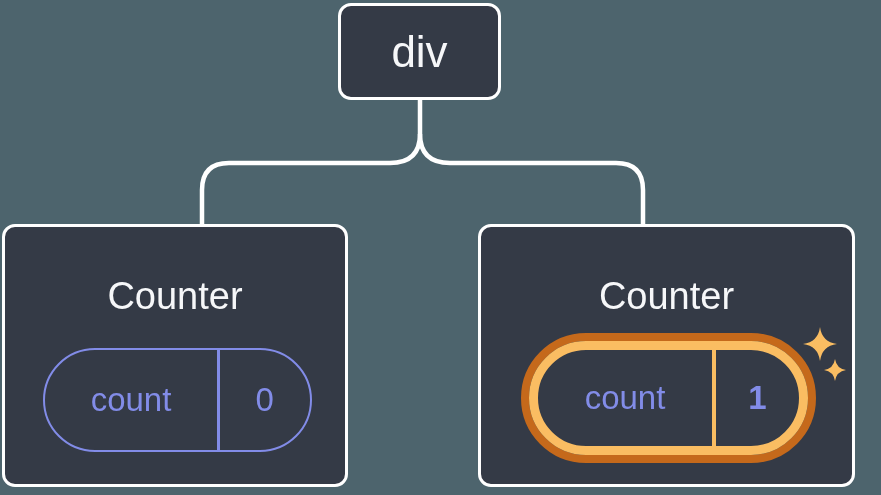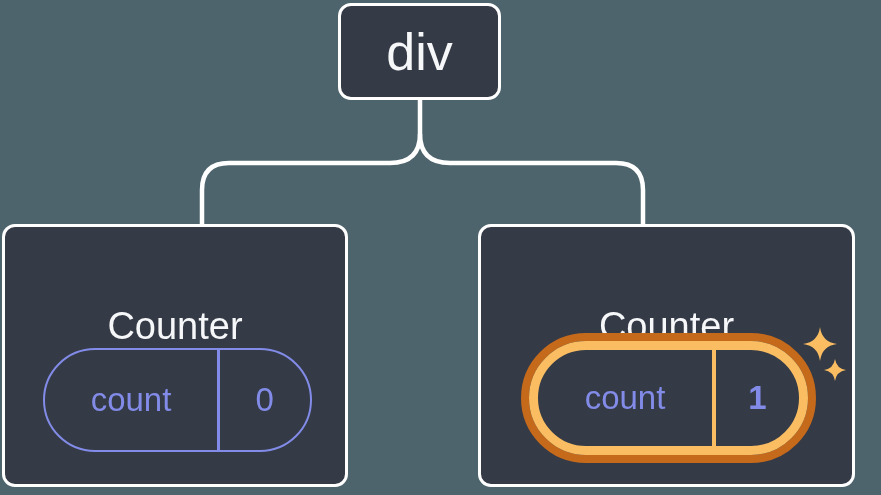--- a/index.html
+++ b/index.html
@@ -10,26 +10,26 @@
   html,body{margin:0;padding:0;}
   body{font-family:"Liberation Sans","DejaVu Sans",sans-serif;}
   .stage{position:relative;width:881px;height:495px;background:var(--background);overflow:hidden;}
 
   .connector-svg{position:absolute;left:0;top:0;z-index:1;}
   .connector-path{fill:none;stroke:var(--node-border);stroke-width:4.5;}
 
   .node{position:absolute;background:var(--node-fill);border:3px solid var(--node-border);
         border-radius:13px;box-sizing:border-box;z-index:2;}
   .root-node{left:338px;top:3px;width:163px;height:97px;display:flex;align-items:center;justify-content:center;}
-  .root-label{color:var(--title-text);font-size:52px;line-height:1;}
+  .root-label{color:var(--title-text);font-size:44px;line-height:1;}
 
   .card-left{left:2px;top:224px;width:346px;height:263px;}
   .card-right{left:478px;top:224px;width:377px;height:263px;}
   .card-title{position:absolute;left:0;top:50px;width:100%;text-align:center;
-              color:var(--title-text);font-size:38px;font-weight:500;line-height:1;margin-top:30px;}
+              color:var(--title-text);font-size:38px;font-weight:500;line-height:1;}
 
   .state-pill{position:absolute;display:flex;box-sizing:border-box;
               border:2.5px solid var(--state-accent);border-radius:999px;overflow:hidden;}
   .pill-plain{left:38px;top:121px;width:269px;height:104px;}
   .pill-seg{display:flex;align-items:center;justify-content:center;
             color:var(--state-accent);font-size:33px;}
   .pill-plain .seg-key{width:172px;}
   .pill-plain .seg-val{flex:1;}
   .pill-plain .pill-divider{width:2.5px;background:var(--state-accent);}
 

